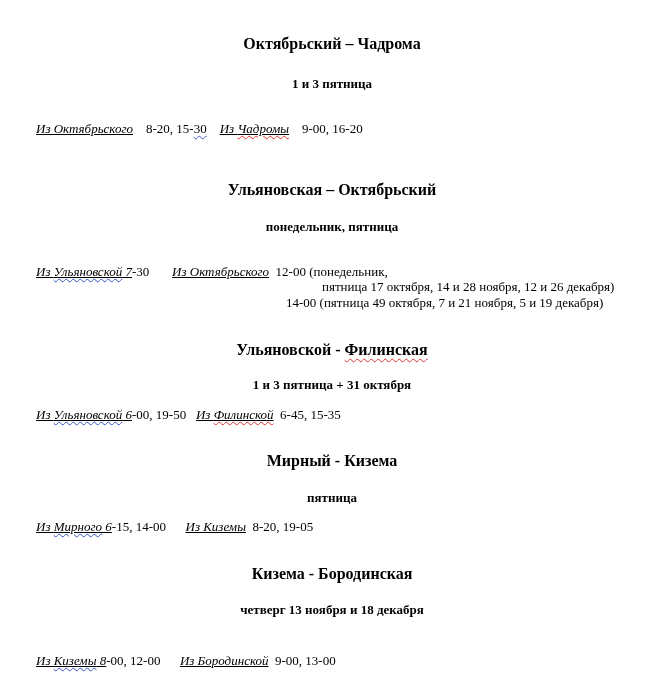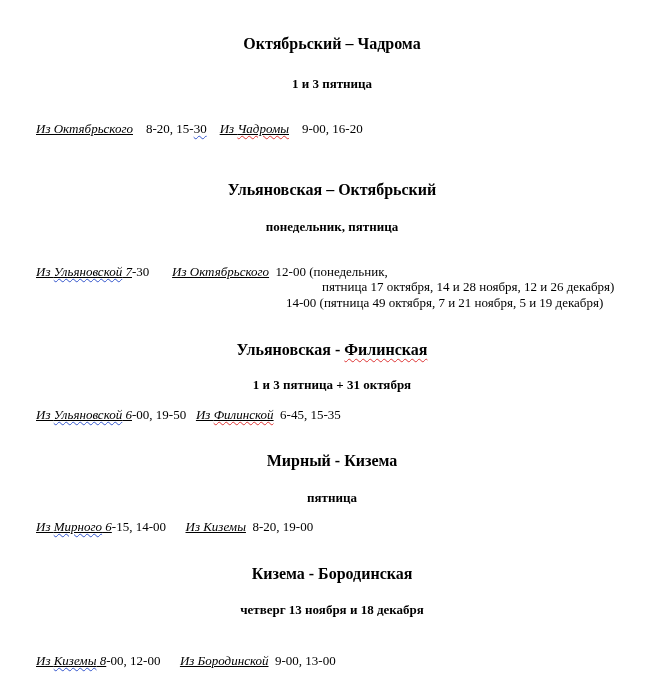--- a/index.html
+++ b/index.html
@@ -26,29 +26,29 @@
 </div>
 
 <div class="abs title" style="top:181px;">Ульяновская – Октябрьский</div>
 <div class="abs sub" style="top:219px;">понедельник, пятница</div>
 <div class="abs line" style="top:264px;">
   <span class="from"><span>Из </span><span class="sq-blue">Ульяновской</span><span> 7</span></span><span>-30</span><span>&nbsp;&nbsp;&nbsp;&nbsp;&nbsp;&nbsp;&nbsp;</span><span class="from">Из Октябрьского</span><span>&nbsp;&nbsp;</span><span>12-00 (понедельник,</span>
 </div>
 <div class="abs line" style="top:279px; left:322px;">пятница 17 октября, 14 и 28 ноября, 12 и 26 декабря)</div>
 <div class="abs line" style="top:295px; left:286px;">14-00 (пятница 49 октября, 7 и 21 ноября, 5 и 19 декабря)</div>
 
-<div class="abs title" style="top:341px;"><span>Ульяновская - </span><span class="title-sq">Филинская</span></div>
+<div class="abs title" style="top:341px;"><span>Ульяновской - </span><span class="title-sq">Филинская</span></div>
 <div class="abs sub" style="top:377px;">1 и 3 пятница + 31 октября</div>
 <div class="abs line" style="top:407px;">
   <span class="from"><span>Из </span><span class="sq-blue">Ульяновской</span><span> 6</span></span><span>-00, 19-50</span><span>&nbsp;&nbsp;&nbsp;</span><span class="from"><span>Из </span><span class="sq-red">Филинской</span></span><span>&nbsp;&nbsp;</span><span>6-45, 15-35</span>
 </div>
 
 <div class="abs title" style="top:452px;">Мирный - Кизема</div>
 <div class="abs sub" style="top:490px;">пятница</div>
 <div class="abs line" style="top:519px;">
-  <span class="from"><span>Из </span><span class="sq-blue">Мирного</span><span> 6</span></span><span>-15, 14-00</span><span>&nbsp;&nbsp;&nbsp;&nbsp;&nbsp;&nbsp;</span><span class="from">Из Киземы</span><span>&nbsp;&nbsp;</span><span>8-20, 19-00</span>
+  <span class="from"><span>Из </span><span class="sq-blue">Мирного</span><span> 6</span></span><span>-15, 14-00</span><span>&nbsp;&nbsp;&nbsp;&nbsp;&nbsp;&nbsp;</span><span class="from">Из Киземы</span><span>&nbsp;&nbsp;</span><span>8-20, 19-05</span>
 </div>
 
 <div class="abs title" style="top:565px;">Кизема - Бородинская</div>
 <div class="abs sub" style="top:602px;">четверг 13 ноября и 18 декабря</div>
 <div class="abs line" style="top:653px;">
   <span class="from"><span>Из </span><span class="sq-blue">Киземы</span><span> 8</span></span><span>-00, 12-00</span><span>&nbsp;&nbsp;&nbsp;&nbsp;&nbsp;&nbsp;</span><span class="from">Из Бородинской</span><span>&nbsp;&nbsp;</span><span>9-00, 13-00</span>
 </div>
 
 </body></html>

